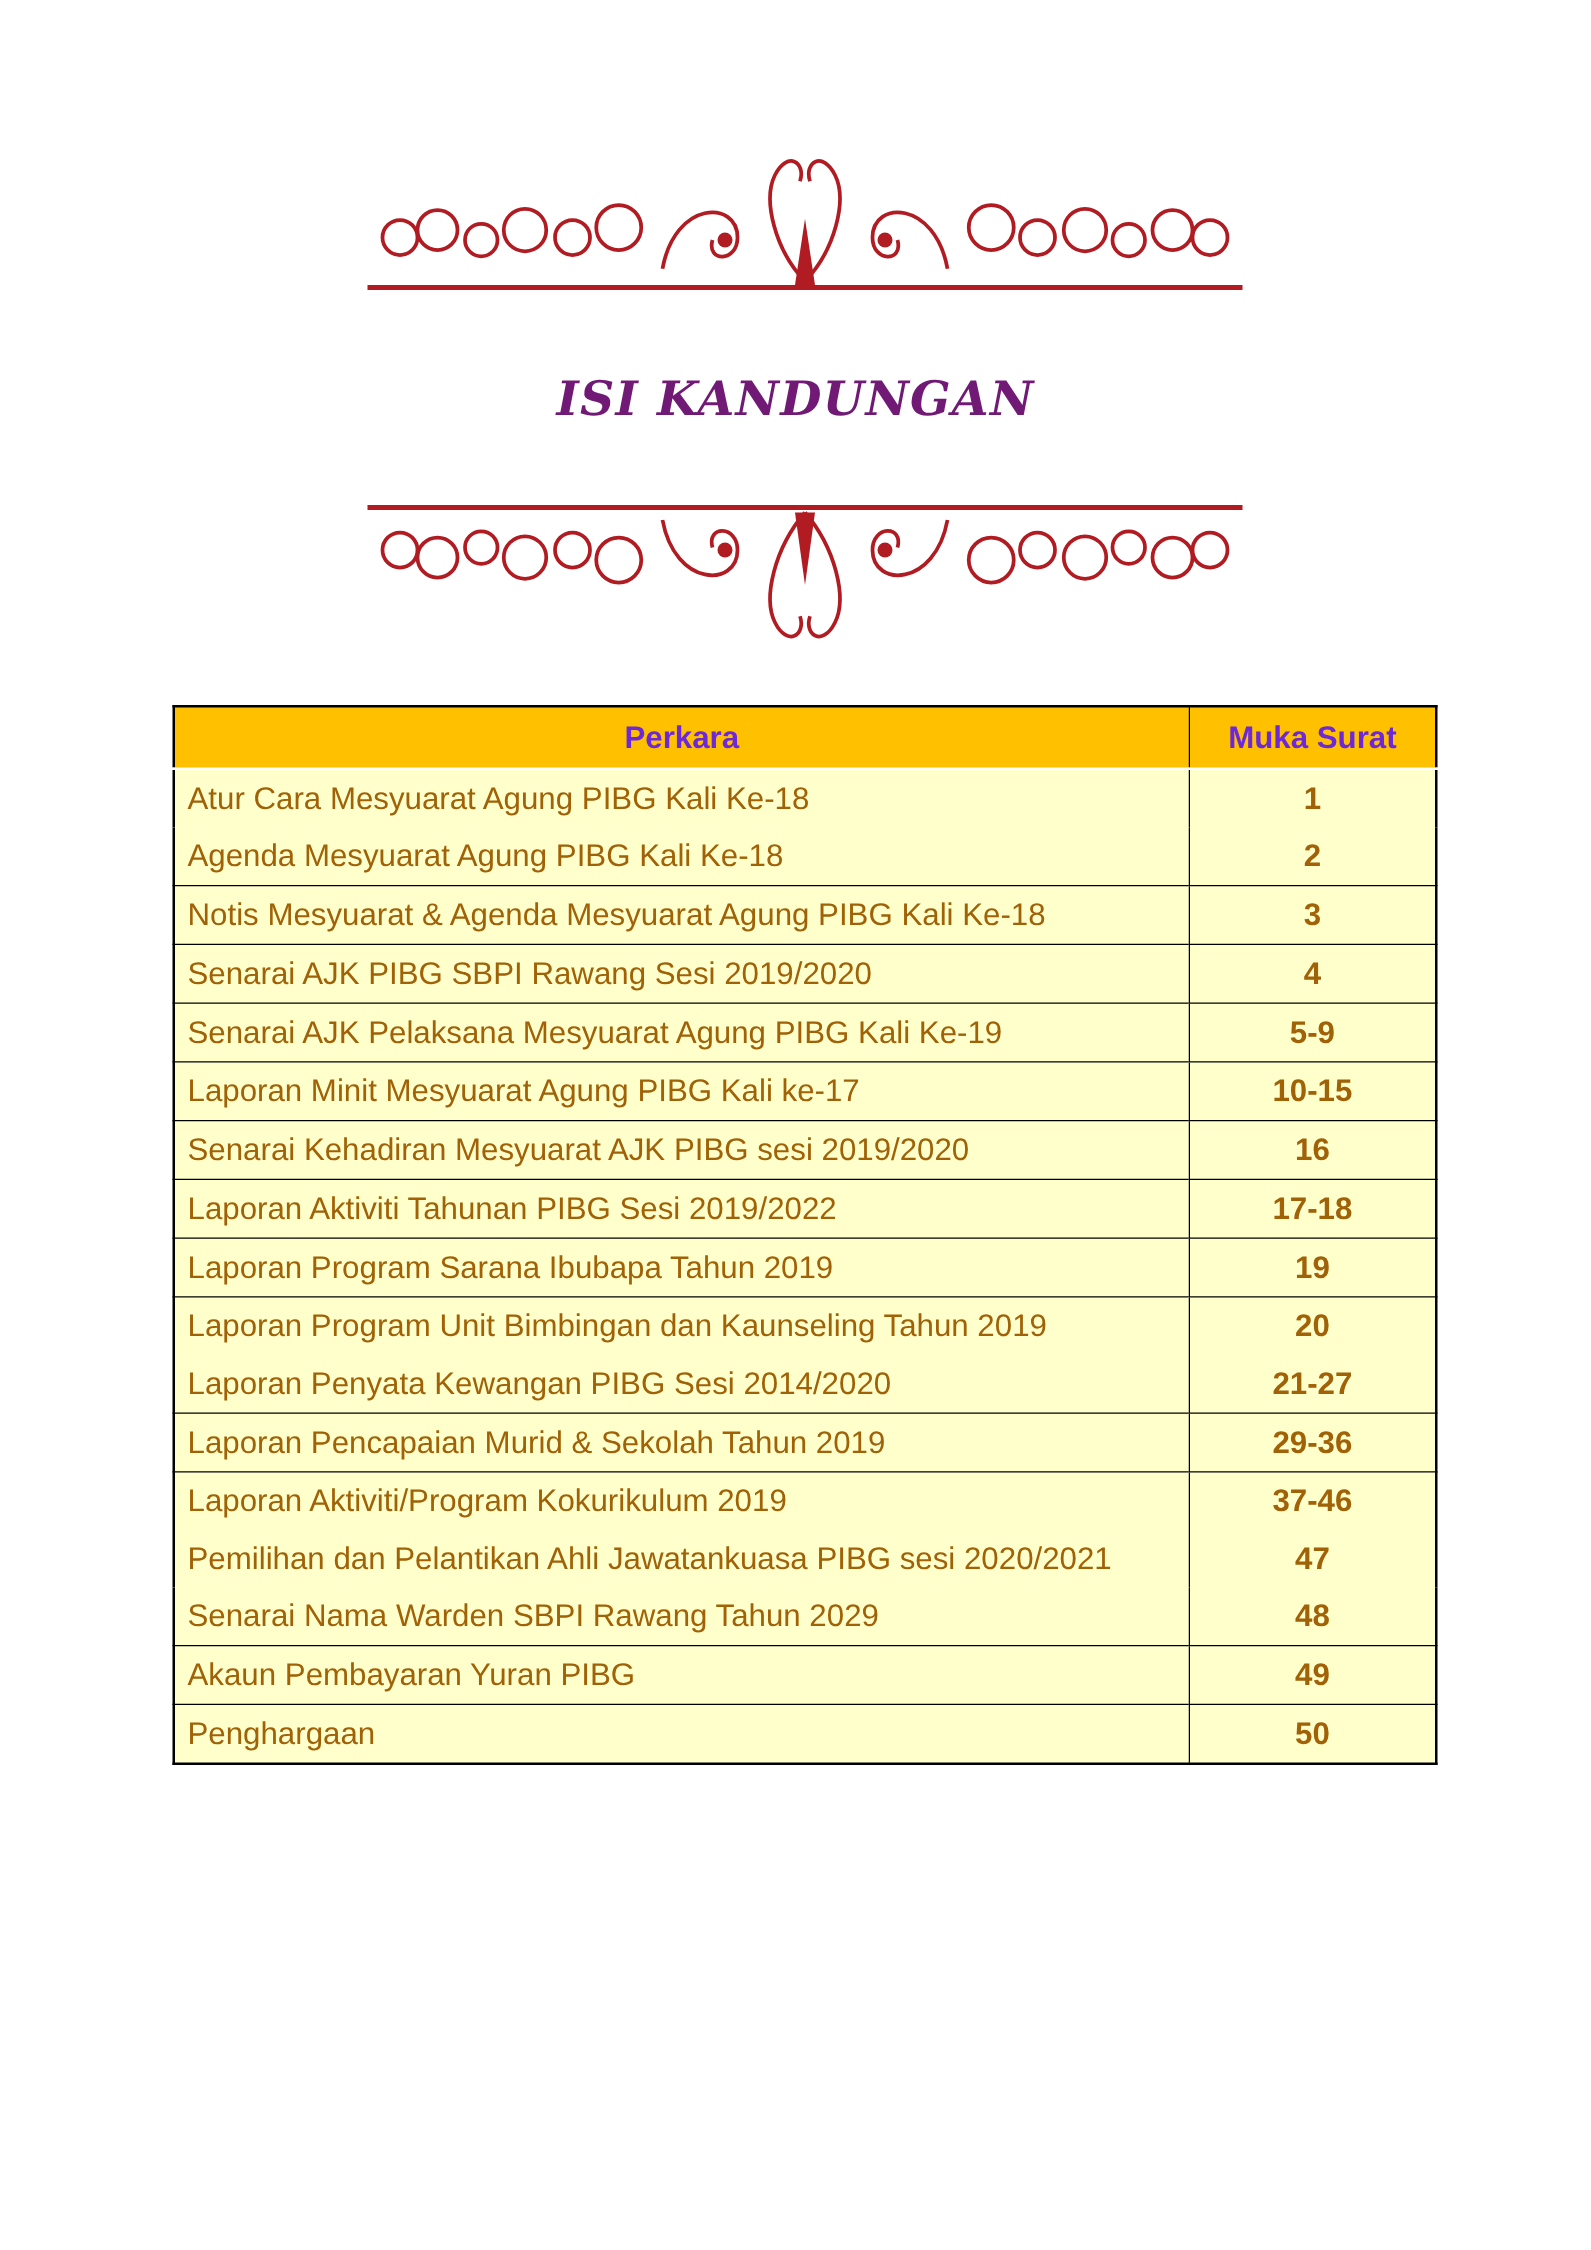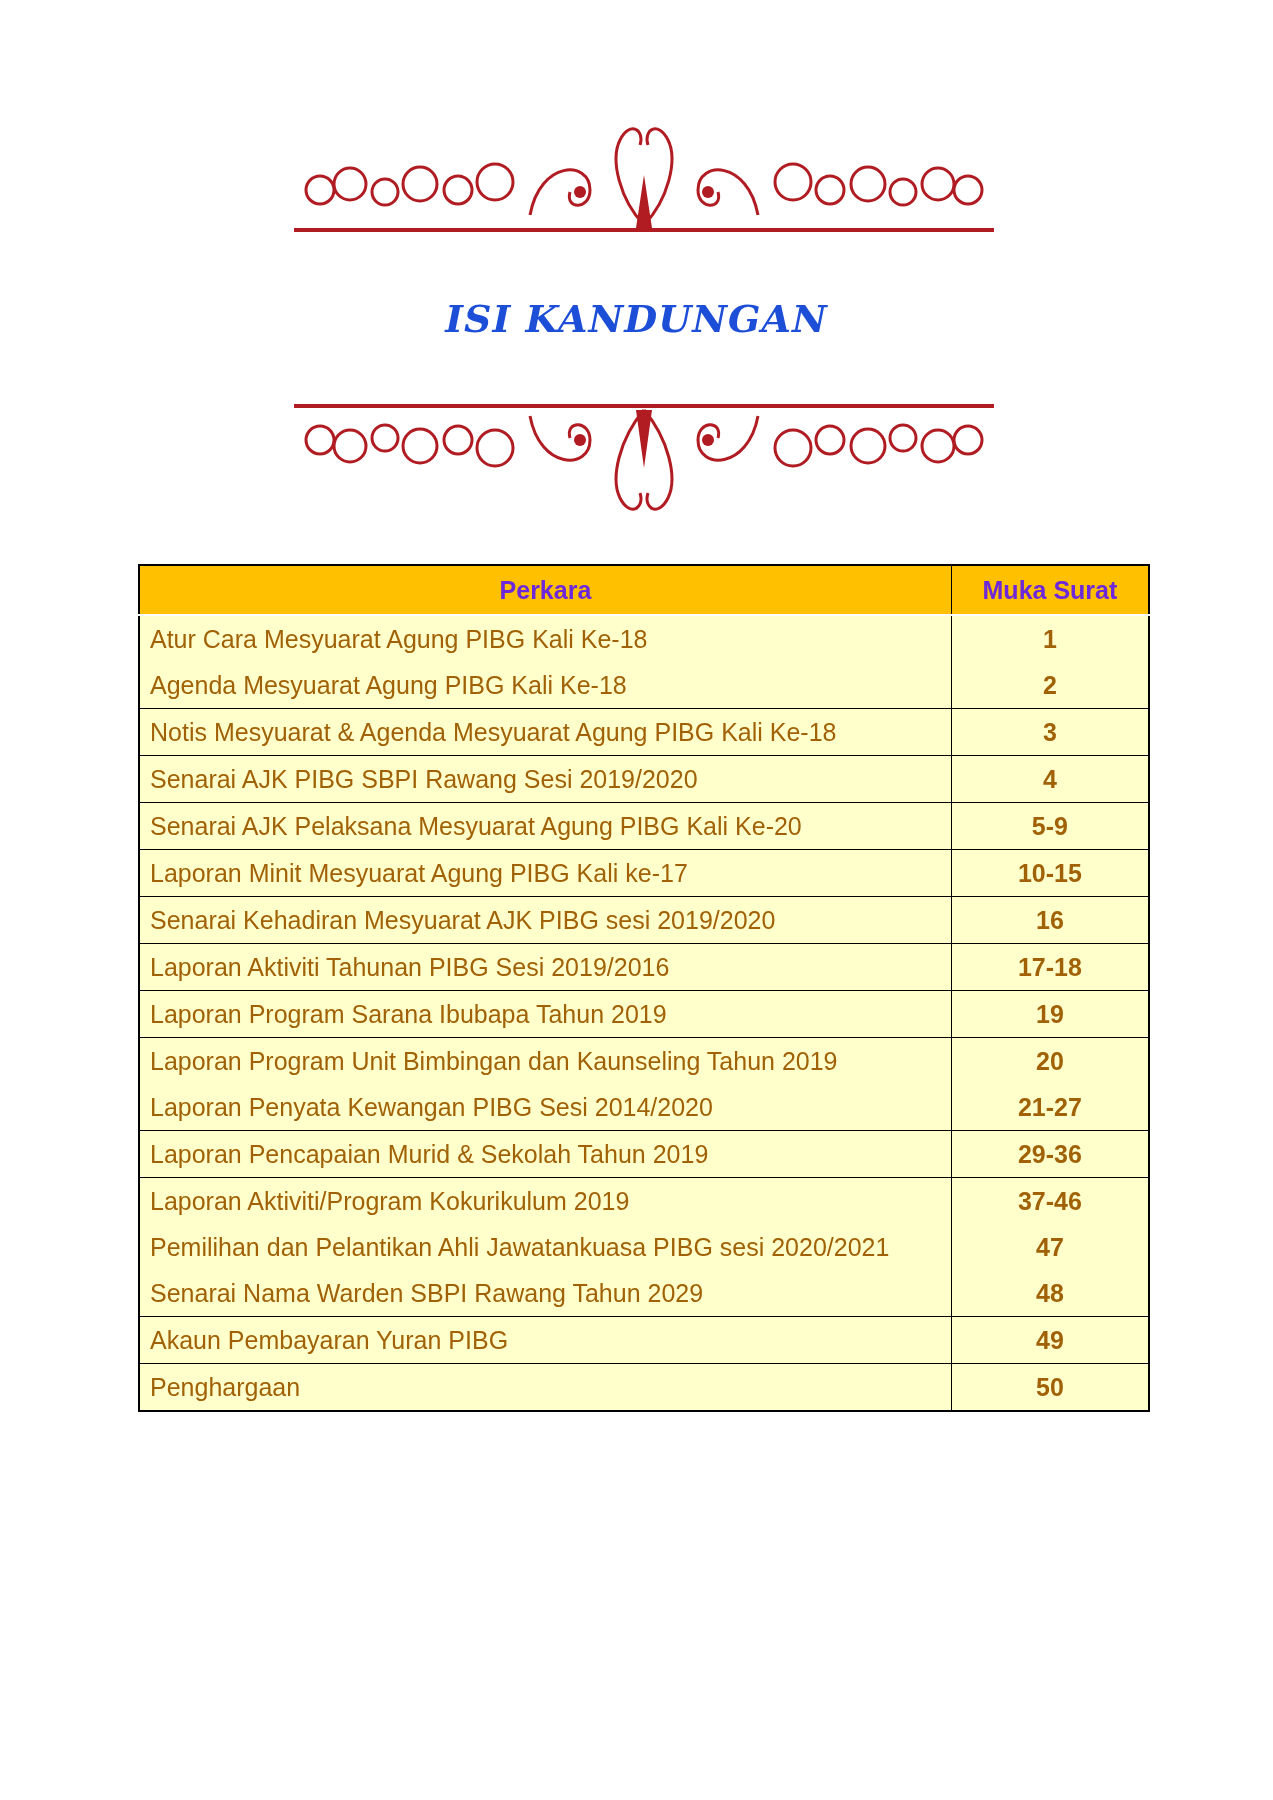--- a/index.html
+++ b/index.html
@@ -3,21 +3,21 @@
 <meta charset="utf-8">
 <style>
   html, body { margin: 0; padding: 0; background: #ffffff; }
   body { width: 1273px; height: 1800px; position: relative; overflow: hidden; font-family: "Liberation Sans", sans-serif; }
   .ornament { position: absolute; left: 290px; width: 708px; }
   .ornament-top { top: 120px; height: 120px; }
   .ornament-bottom { top: 398px; height: 128px; }
   .title {
     position: absolute; left: 0; width: 1273px; top: 296px; text-align: center;
     font-family: "DejaVu Serif", serif; font-style: italic; font-weight: bold;
-    font-size: 38px; letter-spacing: 1px; color: #1d4ed8;
+    font-size: 38px; letter-spacing: 1px; color: #701a75;
   }
   table.toc {
     position: absolute; left: 138px; top: 564px; width: 1012px;
     border-collapse: collapse; border: 2px solid #000;
   }
   .toc th {
     background: #FFC000; height: 46px; font-weight: bold; font-size: 25px;
     color: #6d28d9; border-left: 1.5px solid #000; border-right: 1.5px solid #000;
     border-bottom: 2px solid #fff;
   }
@@ -112,33 +112,33 @@
       </tr>
     <tr class="sep">
         <td class="item">Notis Mesyuarat &amp; Agenda Mesyuarat Agung PIBG Kali Ke-18</td>
         <td class="page">3</td>
       </tr>
     <tr class="sep">
         <td class="item">Senarai AJK PIBG SBPI Rawang Sesi 2019/2020</td>
         <td class="page">4</td>
       </tr>
     <tr class="sep">
-        <td class="item">Senarai AJK Pelaksana Mesyuarat Agung PIBG Kali Ke-20</td>
+        <td class="item">Senarai AJK Pelaksana Mesyuarat Agung PIBG Kali Ke-19</td>
         <td class="page">5-9</td>
       </tr>
     <tr class="sep">
         <td class="item">Laporan Minit Mesyuarat Agung PIBG Kali ke-17</td>
         <td class="page">10-15</td>
       </tr>
     <tr class="sep">
         <td class="item">Senarai Kehadiran Mesyuarat AJK PIBG sesi 2019/2020</td>
         <td class="page">16</td>
       </tr>
     <tr class="sep">
-        <td class="item">Laporan Aktiviti Tahunan PIBG Sesi 2019/2016</td>
+        <td class="item">Laporan Aktiviti Tahunan PIBG Sesi 2019/2022</td>
         <td class="page">17-18</td>
       </tr>
     <tr class="sep">
         <td class="item">Laporan Program Sarana Ibubapa Tahun 2019</td>
         <td class="page">19</td>
       </tr>
     <tr class="sep">
         <td class="item">Laporan Program Unit Bimbingan dan Kaunseling Tahun 2019</td>
         <td class="page">20</td>
       </tr>

